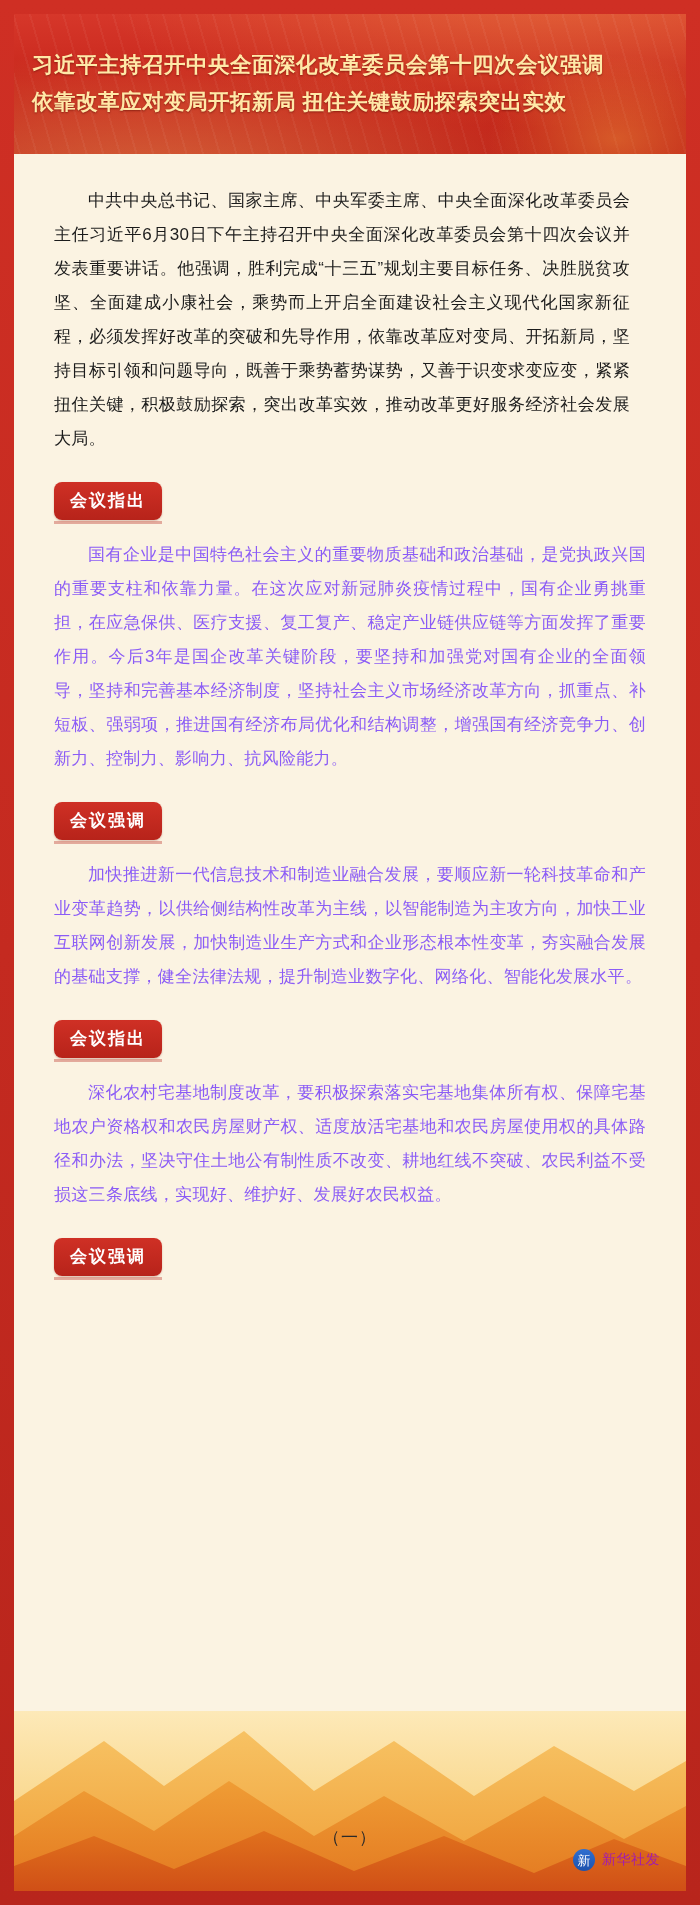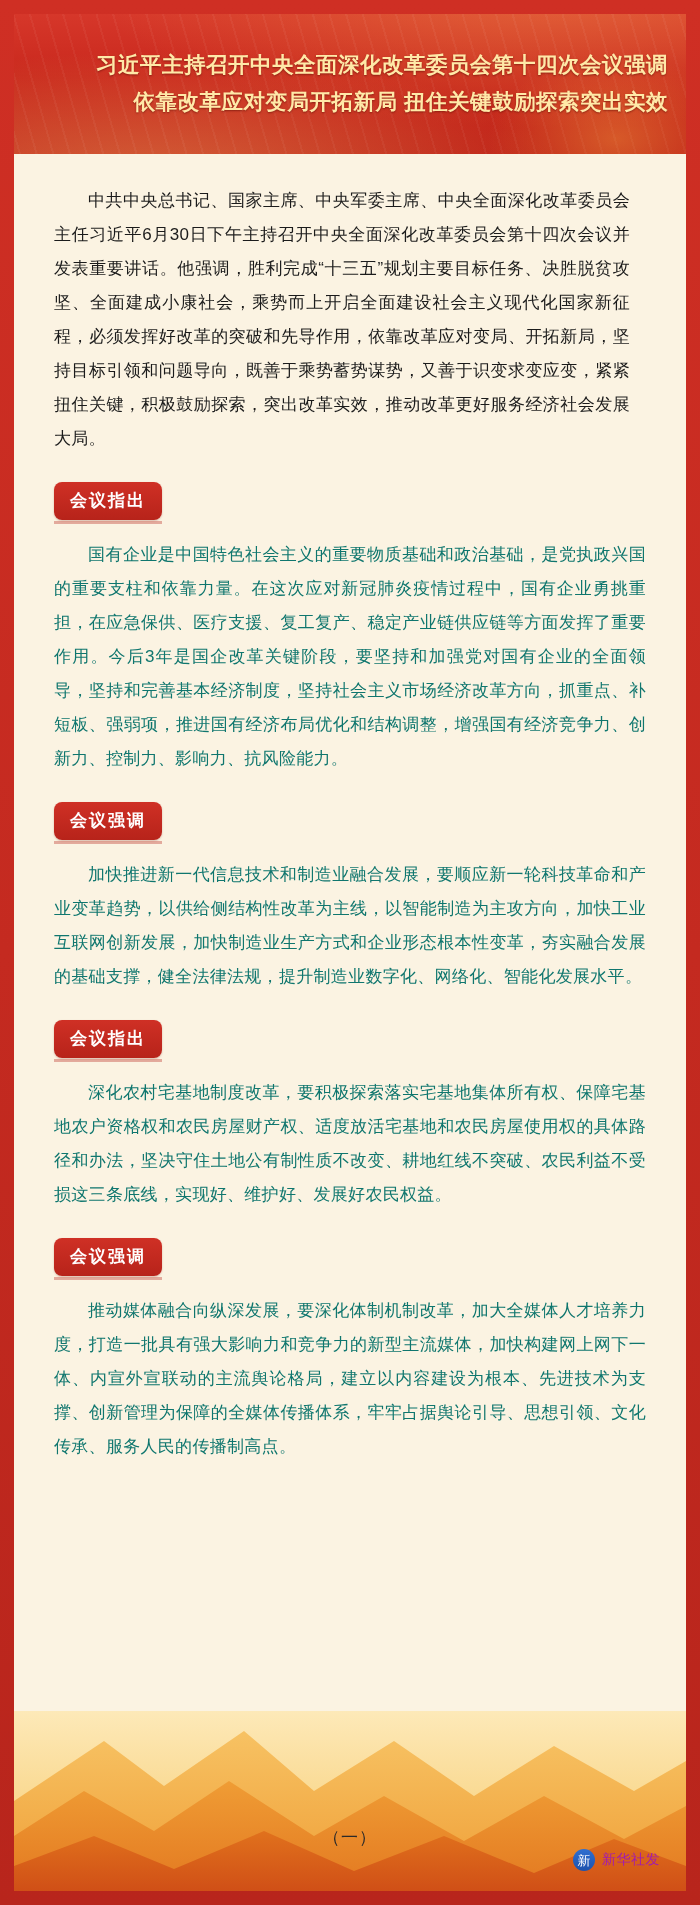--- a/index.html
+++ b/index.html
@@ -63,21 +63,21 @@
     height: 170px;
     background: radial-gradient(ellipse at center, rgba(255,190,70,.35) 0%, rgba(255,190,70,0) 70%);
     pointer-events: none;
   }
   .header-inner {
     position: relative;
     z-index: 3;
     height: 100%;
     display: flex;
     flex-direction: column;
-    align-items: flex-end;
+    align-items: flex-start;
     justify-content: center;
     gap: 10px;
     padding: 0 18px;
   }
   .title-line {
     color: #ffe9a8;
     font-size: 21.5px;
     font-weight: bold;
     letter-spacing: .5px;
     line-height: 1.25;
@@ -121,21 +121,21 @@
     content: "";
     position: absolute;
     left: 0; right: 0; bottom: -4px;
     height: 3px;
     background: rgba(183,35,26,.35);
   }
 
   .para {
     font-size: 17px;
     line-height: 2.0;
-    color: #0f766e;
+    color: #8b5cf6;
     text-align: justify;
     text-indent: 2em;
     margin: 18px 0 0 0;
     letter-spacing: .3px;
   }
 
   
   .footer-art {
     position: absolute;
     left: 0; right: 0; bottom: 0;
@@ -240,21 +240,20 @@
         <p class="para">加快推进新一代信息技术和制造业融合发展，要顺应新一轮科技革命和产业变革趋势，以供给侧结构性改革为主线，以智能制造为主攻方向，加快工业互联网创新发展，加快制造业生产方式和企业形态根本性变革，夯实融合发展的基础支撑，健全法律法规，提升制造业数字化、网络化、智能化发展水平。</p>
       </div>
 
       <div class="section">
         <div class="tag">会议指出</div>
         <p class="para">深化农村宅基地制度改革，要积极探索落实宅基地集体所有权、保障宅基地农户资格权和农民房屋财产权、适度放活宅基地和农民房屋使用权的具体路径和办法，坚决守住土地公有制性质不改变、耕地红线不突破、农民利益不受损这三条底线，实现好、维护好、发展好农民权益。</p>
       </div>
 
       <div class="section">
         <div class="tag">会议强调</div>
-        <p class="para">推动媒体融合向纵深发展，要深化体制机制改革，加大全媒体人才培养力度，打造一批具有强大影响力和竞争力的新型主流媒体，加快构建网上网下一体、内宣外宣联动的主流舆论格局，建立以内容建设为根本、先进技术为支撑、创新管理为保障的全媒体传播体系，牢牢占据舆论引导、思想引领、文化传承、服务人民的传播制高点。</p>
       </div>
 
     </div>
 
     <div class="footer-bar">
       <div class="page-num">（一）</div>
     </div>
 
     <div class="credit">
       <div class="credit-logo">新</div>

